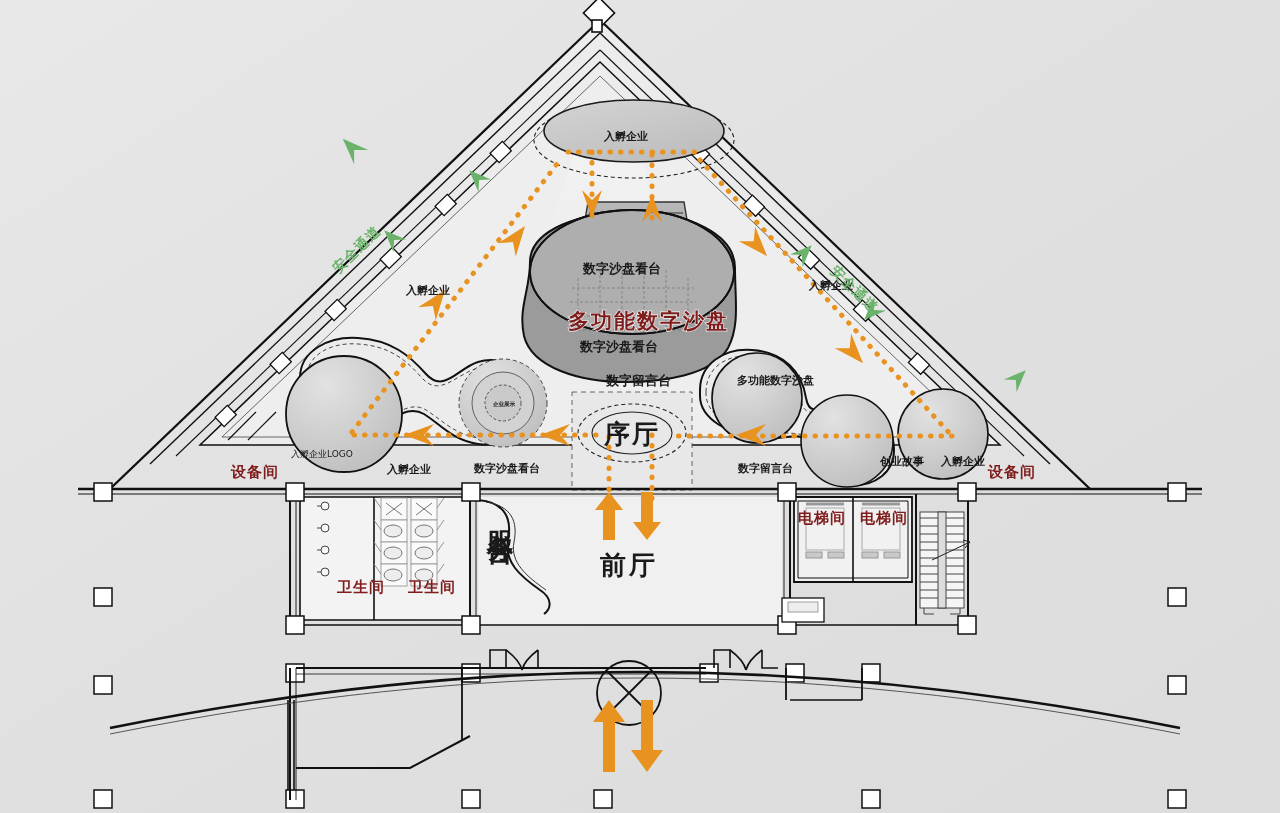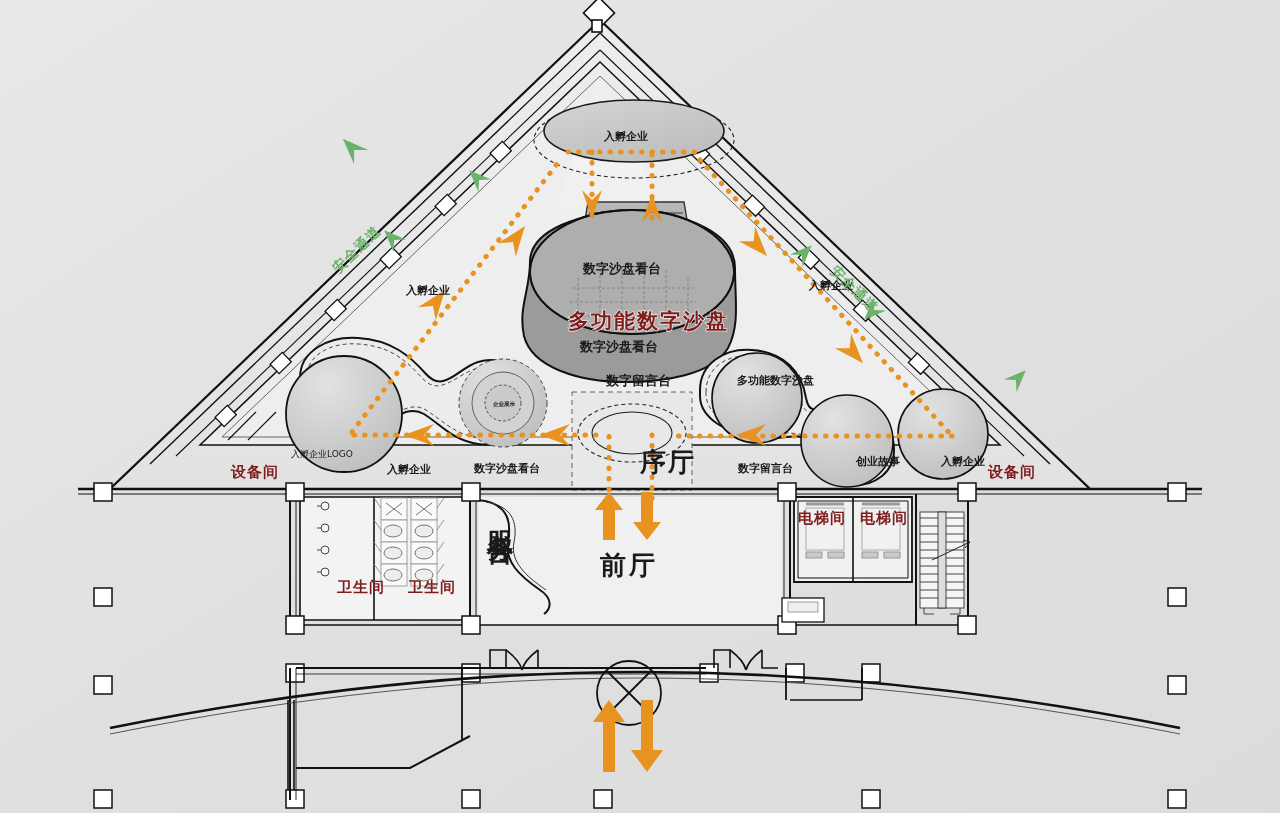--- a/index.html
+++ b/index.html
@@ -459,23 +459,23 @@
     <div class="lbl lbl-grand" style="left: 568px; top: 311px;">多功能数字沙盘</div>
     <div class="lbl lbl-md" style="left: 580px; top: 340px;">数字沙盘看台</div>
     <div class="lbl lbl-md" style="left: 606px; top: 374px;">数字留言台</div>
     <div class="lbl lbl-sm" style="left: 406px; top: 285px;">入孵企业</div>
     <div class="lbl lbl-sm" style="left: 809px; top: 280px;">入孵企业</div>
     <div class="lbl lbl-sm" style="left: 737px; top: 375px;">多功能数字沙盘</div>
     <div class="lbl lbl-sm2" style="left: 291px; top: 450px;">入孵企业LOGO</div>
     <div class="lbl lbl-sm" style="left: 387px; top: 464px;">入孵企业</div>
     <div class="lbl lbl-sm" style="left: 474px; top: 463px;">数字沙盘看台</div>
     <div class="lbl lbl-sm" style="left: 738px; top: 463px; text-align: right;">数字留言台</div>
-    <div class="lbl lbl-sm" style="left: 856px; top: 456px;">创业故事</div>
+    <div class="lbl lbl-sm" style="left: 880px; top: 456px;">创业故事</div>
     <div class="lbl lbl-sm" style="left: 941px; top: 456px;">入孵企业</div>
-    <div class="lbl lbl-big" style="left: 640px; top: 421px; margin-top: 28px;">序厅</div>
+    <div class="lbl lbl-big" style="left: 604px; top: 421px;">序厅</div>
     <div class="lbl tiny" style="left: 493px; top: 402px;">企业展示</div>
     <div class="lbl lbl-rm" style="left: 231px; top: 465px;">设备间</div>
     <div class="lbl lbl-rm" style="left: 988px; top: 465px;">设备间</div>
     <div class="lbl lbl-green" style="left: 330px; top: 265px; transform: rotate(-44deg); transform-origin: left top;">安全通道</div>
     <div class="lbl lbl-green" style="left: 838px; top: 263px; transform: rotate(44deg); transform-origin: left top;">安全通道</div>
     <div class="lbl lbl-huge" style="left: 600px; top: 552px;">前厅</div>
     <div class="lbl lbl-vert" style="left: 487px; top: 510px;">服务台</div>
     <div class="lbl lbl-rm" style="left: 337px; top: 580px;">卫生间</div>
     <div class="lbl lbl-rm" style="left: 408px; top: 580px;">卫生间</div>
     <div class="lbl lbl-rm" style="left: 798px; top: 511px;">电梯间</div>

